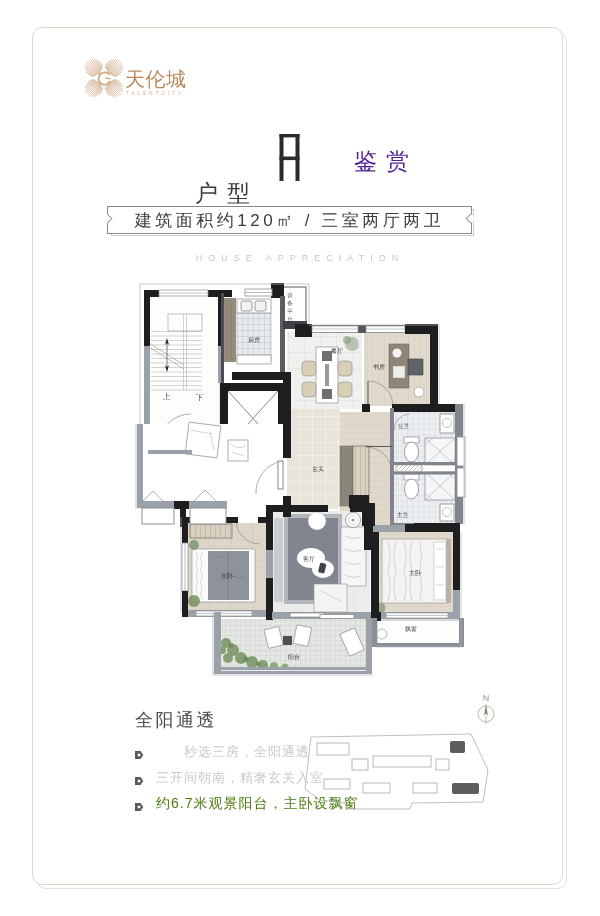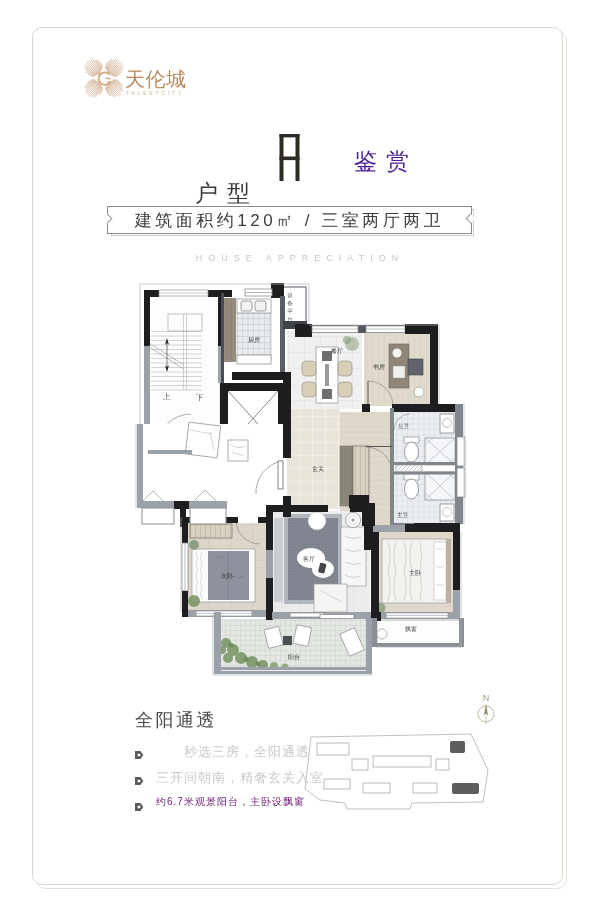--- a/index.html
+++ b/index.html
@@ -579,21 +579,21 @@
       <path d="M1,1 h5.5 l2.8,4 l-2.8,4 h-5.5 z M3.7,3.7 h2.6 v2.6 h-2.6 z" fill="#5a5a5a" fill-rule="evenodd"></path>
     </svg>
 </div>
 <div class="abs" style="left:156px;top:769px;font-size:13px;color:#c9c9c9;letter-spacing:1px;text-align:center;">三开间朝南，精奢玄关入室</div>
 
 <div class="abs" style="left:134px;top:798px;width:10px;height:10px;">
   <svg width="10" height="10">
       <path d="M1,1 h5.5 l2.8,4 l-2.8,4 h-5.5 z M3.7,3.7 h2.6 v2.6 h-2.6 z" fill="#5a5a5a" fill-rule="evenodd"></path>
     </svg>
 </div>
-<div class="abs" style="left:156px;top:795px;font-size:10px;color:#701a75;letter-spacing:1px;">约6.7米观景阳台，主卧设飘窗</div>
+<div class="abs" style="left:156px;top:795px;font-size:14px;color:#4d7c0f;letter-spacing:1px;">约6.7米观景阳台，主卧设飘窗</div>
 
 <svg class="abs" style="left:470px;top:690px;" width="32" height="42" viewBox="0 0 32 42">
   <text x="16" y="11" font-size="9" fill="#a09880" text-anchor="middle">N</text>
   <circle cx="16" cy="24" r="8" fill="none" stroke="#b0a88f" stroke-width="0.8"></circle>
   <path d="M16,13 L18,26 L16,23.5 L14,26 Z" fill="#8f8870"></path>
   <line x1="16" y1="26" x2="16" y2="34" stroke="#b0a88f" stroke-width="0.7"></line>
 </svg>
 
 <svg class="abs" style="left:295px;top:727px;" width="200" height="90" viewBox="0 0 200 90">
 

